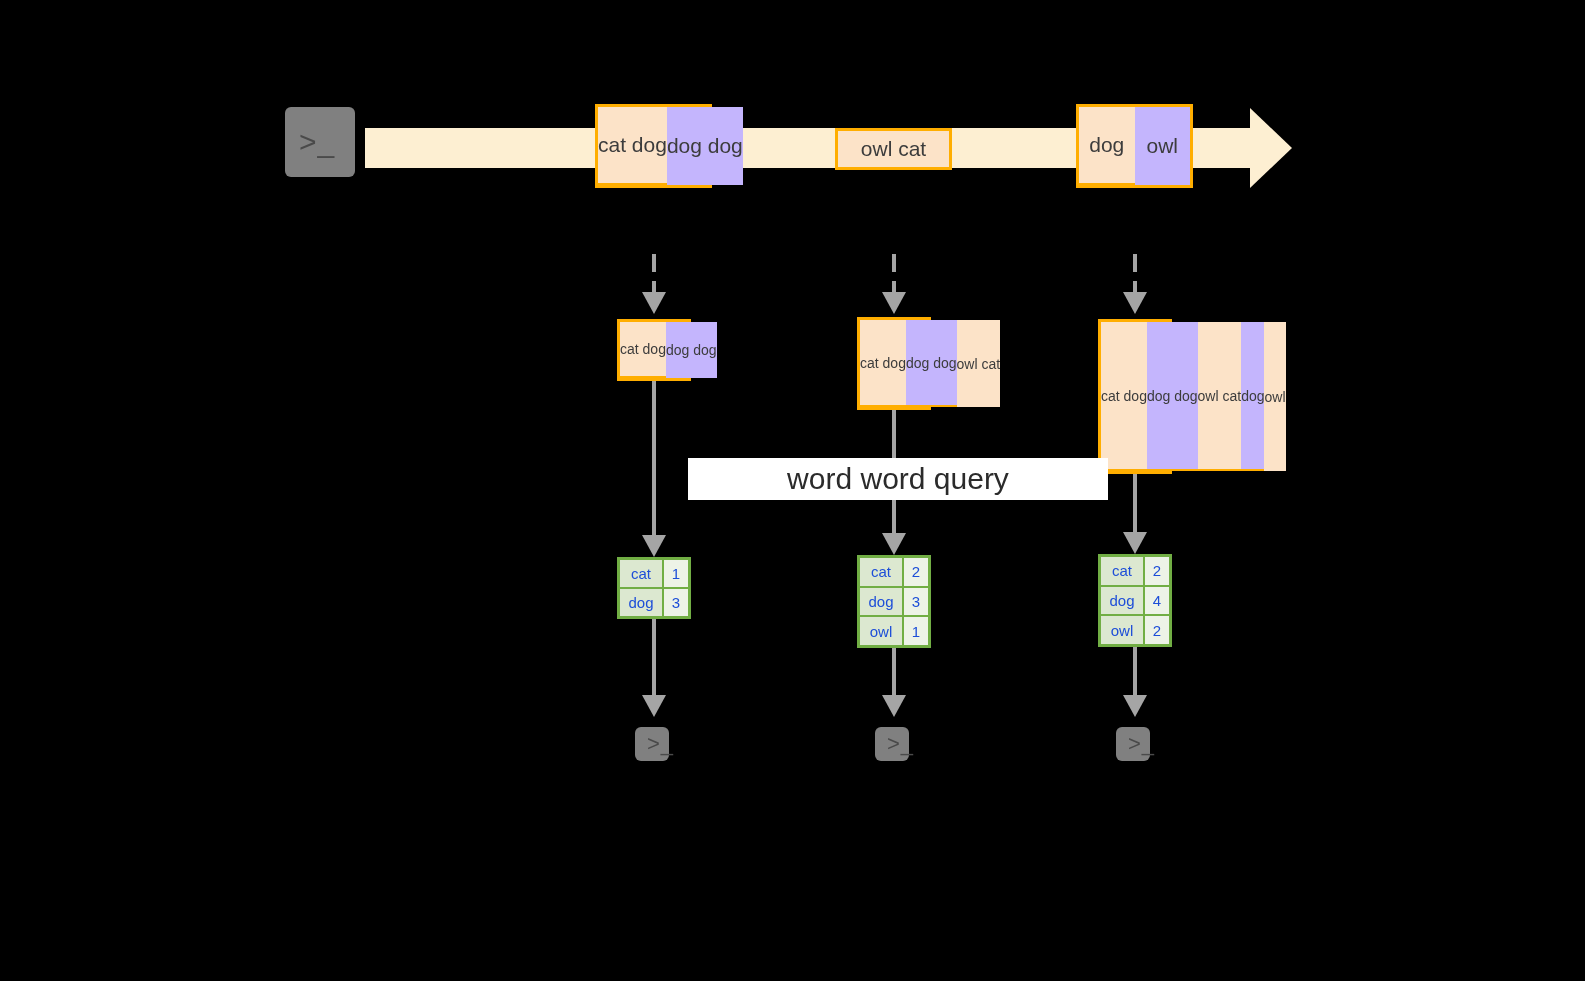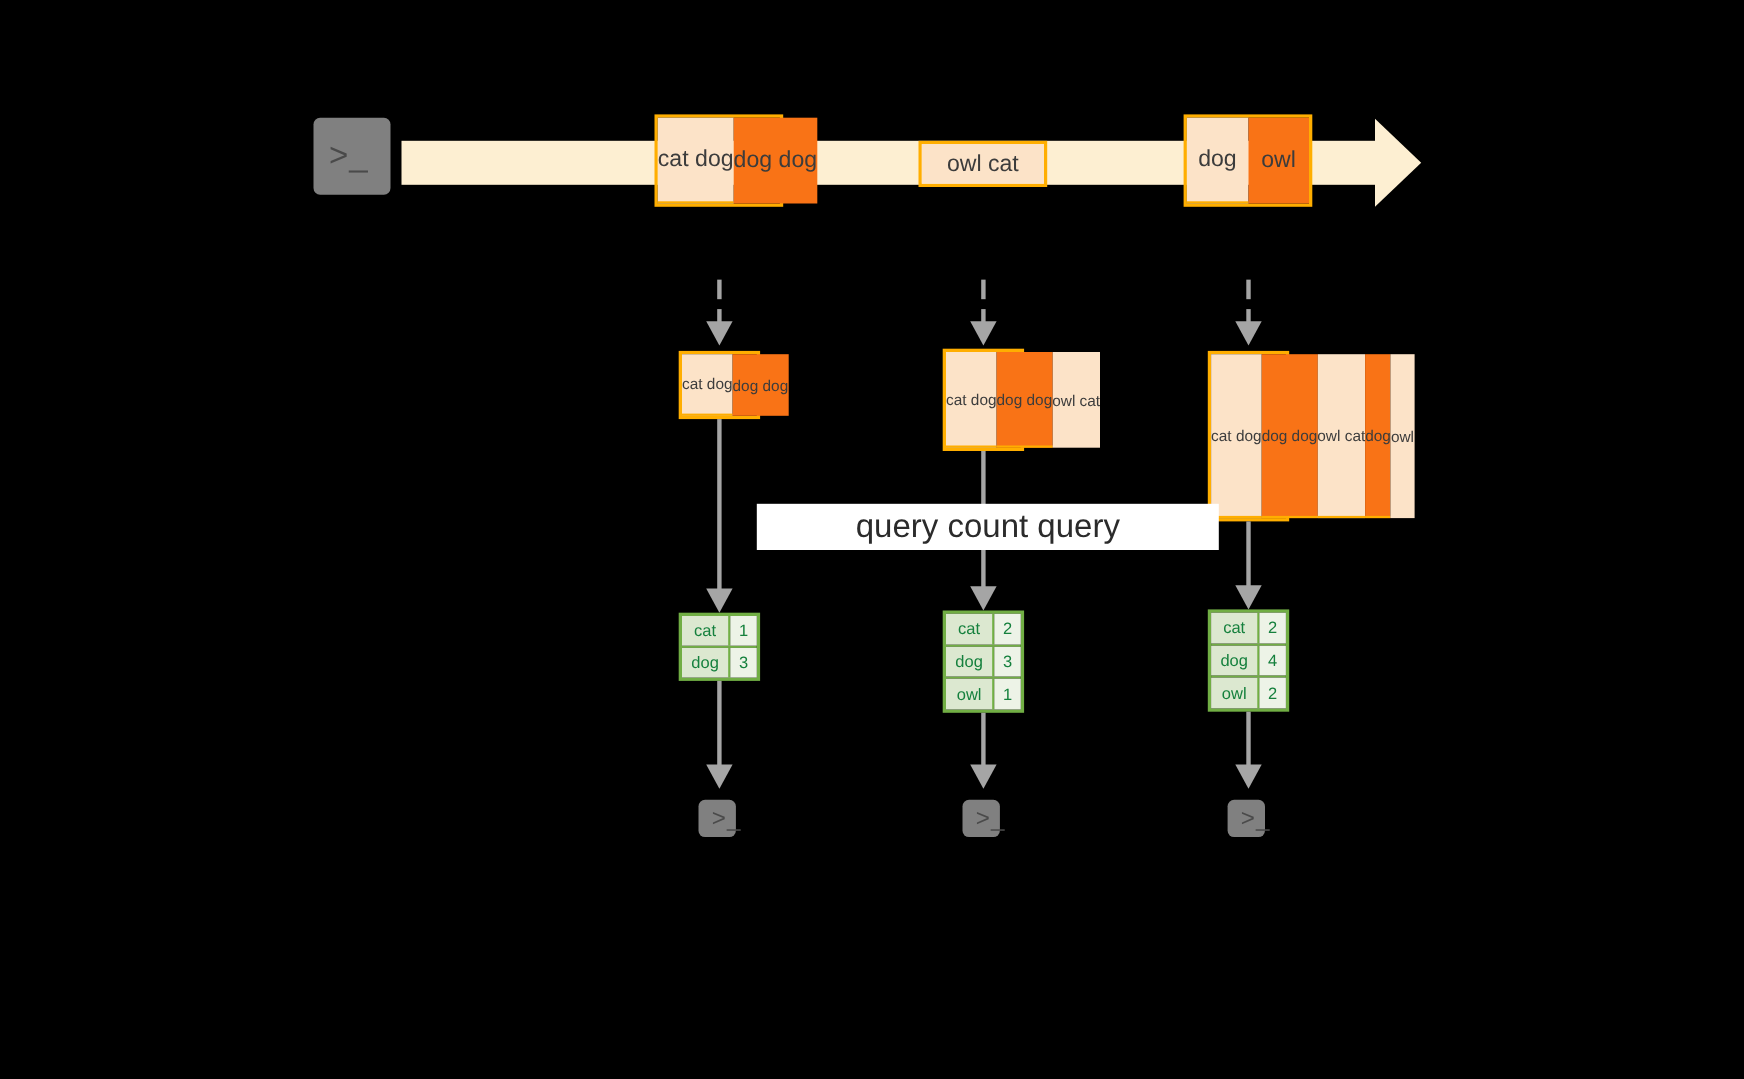--- a/index.html
+++ b/index.html
@@ -74,21 +74,21 @@
     box-sizing: border-box;
     display: flex;
     align-items: center;
     justify-content: center;
     color: #3c3c3c;
     white-space: nowrap;
     border-bottom: 2px solid #FFAE00;
   }
   .rec .cell:last-child { border-bottom: none; }
   .rec .cell.dark  { background: #FCE3C8; }
-  .rec .cell.light { background: #f97316; }
+  .rec .cell.light { background: #c4b5fd; }
 
   
   .res {
     position: absolute;
     box-sizing: border-box;
     border: 3px solid #71AE44;
     display: flex;
     flex-direction: column;
   }
   .res .row {
@@ -96,21 +96,21 @@
     flex: 1 1 0;
     border-bottom: 2px solid #71AE44;
     box-sizing: border-box;
   }
   .res .row:last-child { border-bottom: none; }
   .res .k, .res .v {
     box-sizing: border-box;
     display: flex;
     align-items: center;
     justify-content: center;
-    color: #15803d;
+    color: #1d4ed8;
     white-space: nowrap;
   }
   .res .k { background: #DCE8D0; border-right: 2px solid #71AE44; }
   .res .v { background: #EDF3E7; }
 
   
   .gline {
     position: absolute;
     background: #A5A5A5;
     width: 4px;
@@ -262,15 +262,15 @@
     </div>
   </div>
 
   <div class="gline" style="left:1133px; top:647px; height:50px;"></div>
   <div class="ghead" style="left:1123px; top:695px;"></div>
 
   <div class="terminal small" style="left:1106px; top:717px; width:54px; height:54px;">
     <span class="prompt">&gt;_</span>
   </div>
 
-  <div class="query-label" style="left:688px; top:458px; width:420px; height:42px; font-size:30px;">query count query</div>
+  <div class="query-label" style="left:688px; top:458px; width:420px; height:42px; font-size:30px;">word word query</div>
 
 </div>
 
 </body></html>

